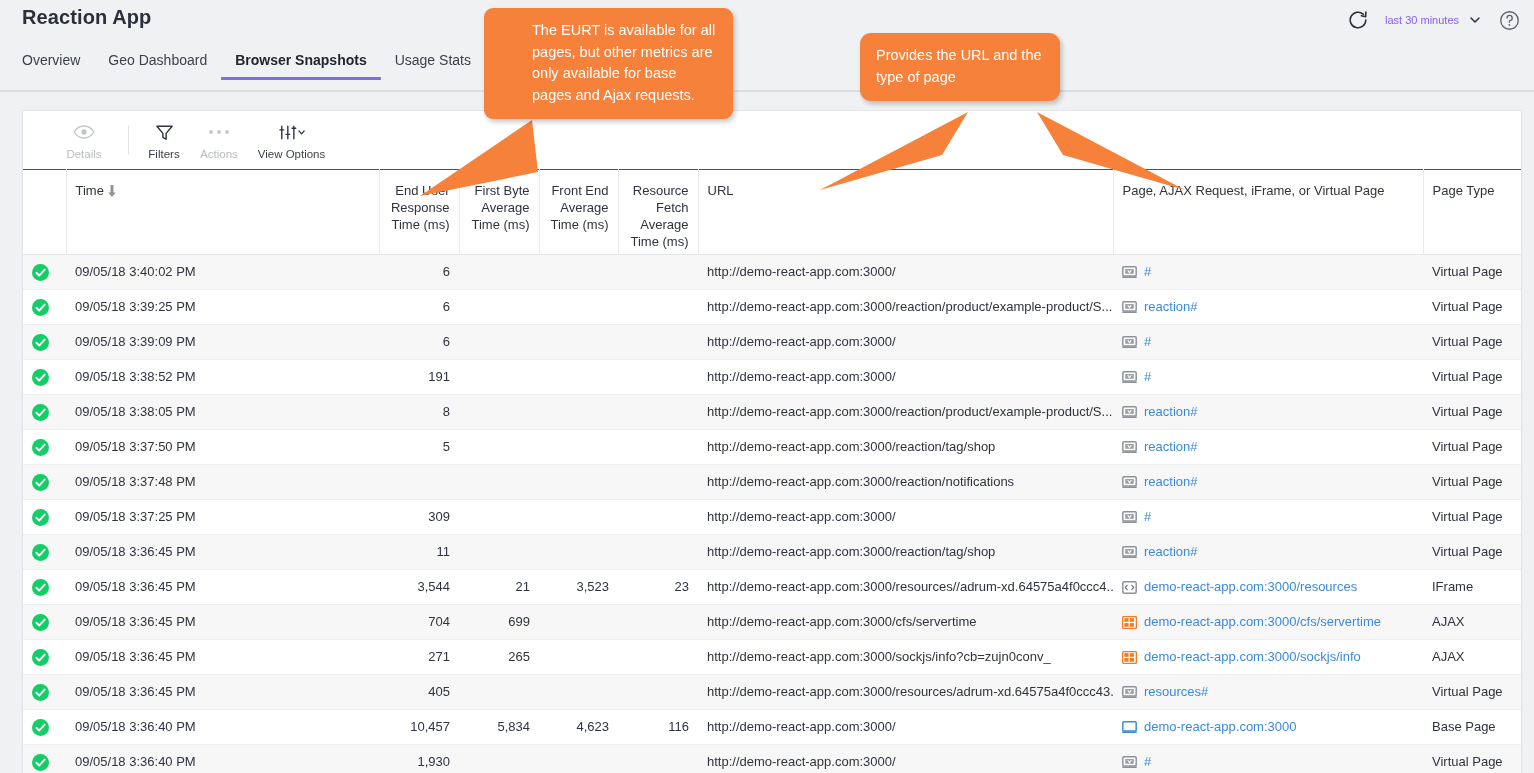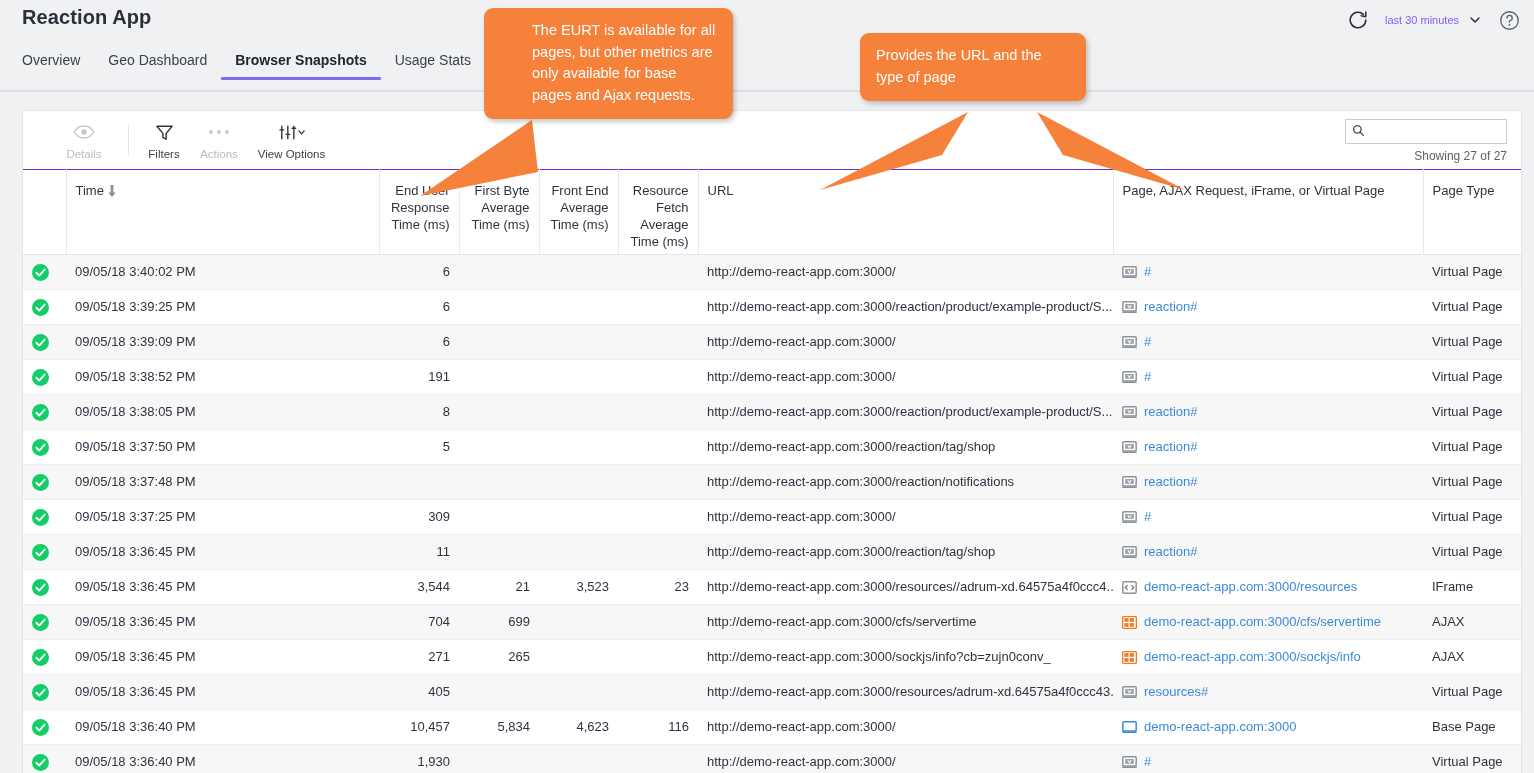--- a/index.html
+++ b/index.html
@@ -142,21 +142,21 @@
     border-radius: 9px;
     font-size: 14.5px;
     line-height: 21.5px;
     padding: 12px 16px 13px 16px;
     box-shadow: 2px 3px 5px rgba(0,0,0,.22);
     z-index: 40;
   }
   .callout-tail { position: absolute; z-index: 39; }
 
   .co1 { left: 484px; top: 8px; width: 249px; padding-left: 48px; }
-  .co2 { left: 860px; top: 33px; width: 226px; }
+  .co2 { left: 860px; top: 33px; width: 200px; border-radius: 11px; }
 </style>
 </head>
 <body>
 
 <div id="root">
 
   <div class="app-header">
     <div class="app-title">Reaction App</div>
 
     <div class="header-right">
@@ -230,32 +230,20 @@
         <span class="glyph">
           <svg width="26" height="17" viewBox="0 0 28 18" fill="none" stroke="#2f3340" stroke-width="1.5" stroke-linecap="round">
             <path d="M3 2.2v13.6M9.5 2.2v13.6M16 2.2v13.6"></path>
             <path d="M1 6.2h4M7.5 11h4M14 4.4h4"></path>
             <path d="M21.5 7.3 L24.3 10.5 L27.1 7.3" stroke-width="1.4" stroke-linejoin="round"></path>
           </svg>
         </span>
         <span class="lbl">View Options</span>
       </div>
 
-      <div class="search-wrap">
-        <div class="search-box">
-          <span>
-            <svg viewBox="0 0 16 16" fill="none" stroke="#44484f" stroke-width="1.6" stroke-linecap="round">
-              <circle cx="6.6" cy="6.6" r="4.6"></circle>
-                <path d="M10.2 10.2 14 14"></path>
-            </svg>
-          </span>
-          <input type="text" value="" placeholder="" style="">
-        </div>
-        <div class="showing">Showing 27 of 27</div>
-      </div>
     </div>
 
     <table class="grid">
       <colgroup>
         <col style="width:43px">
           <col style="width:313px">
           <col style="width:80px">
           <col style="width:80px">
         <col style="width:79px">
           <col style="width:80px">

